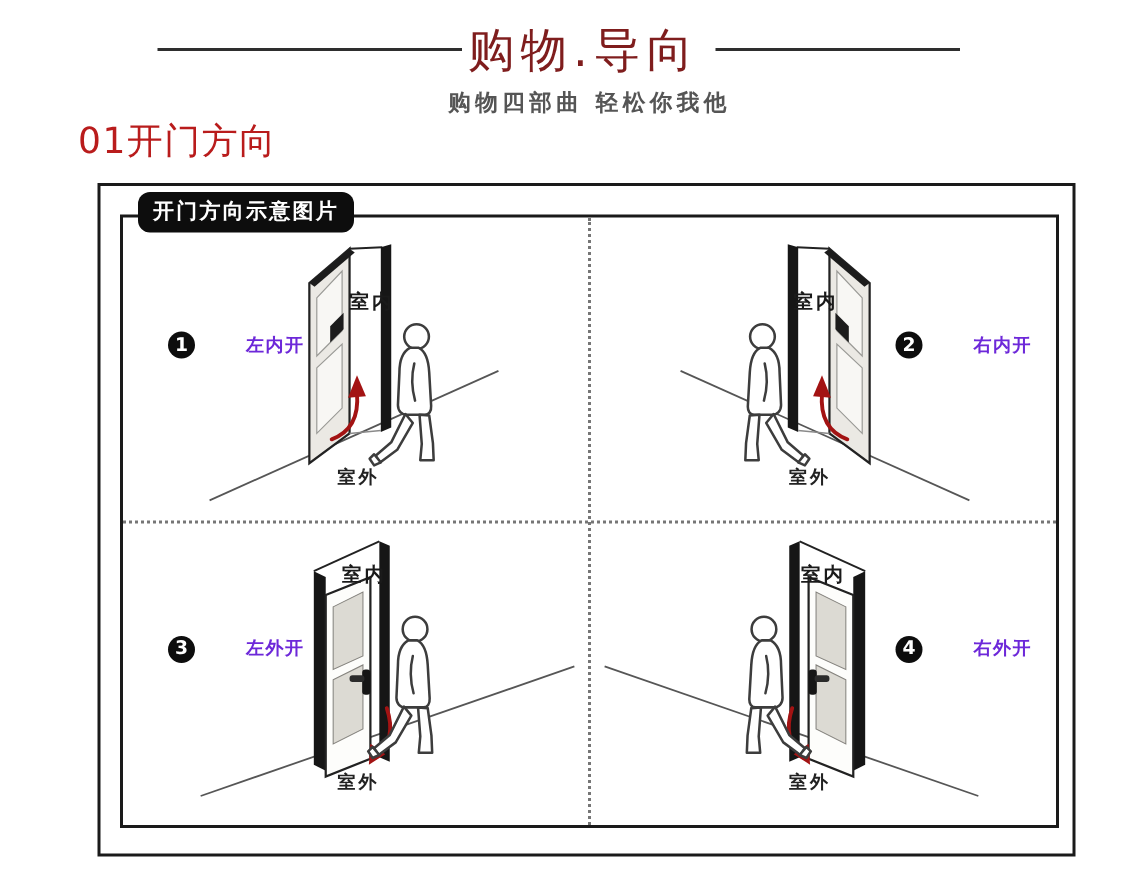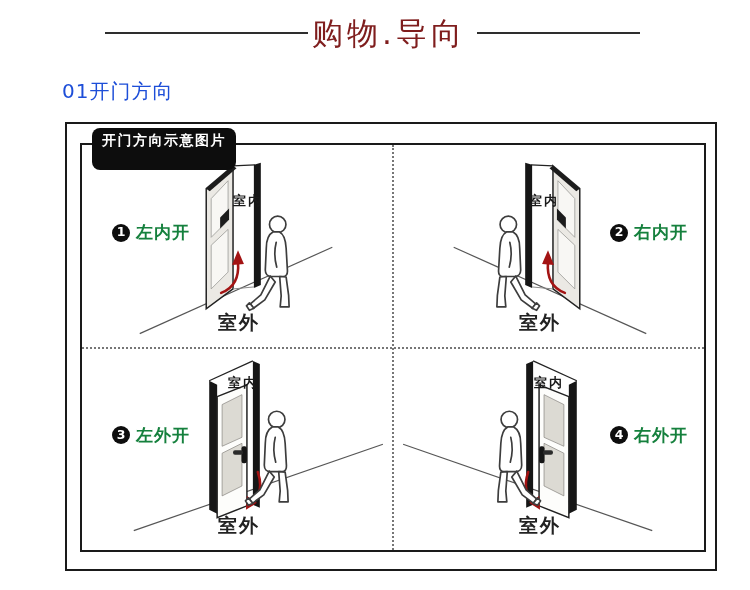--- a/index.html
+++ b/index.html
@@ -13,30 +13,30 @@
   .hline.right { left:477px; width:163px; }
   .main-title {
     position:absolute; left:389px; top:13px; transform:translateX(-50%);
     font-size:31px; color:#7f1d1d; letter-spacing:4px; white-space:nowrap; font-weight:400;
   }
   .sub-title {
     position:absolute; left:393px; top:59px; transform:translateX(-50%);
     font-size:15px; color:#555555; letter-spacing:3px; font-weight:bold; white-space:nowrap;
   }
   .section-title {
-    position:absolute; left:62px; top:78px; font-size:20px; color:#1d4ed8;
+    position:absolute; left:52px; top:78px; font-size:24px; color:#b91c1c;
     letter-spacing:1px; white-space:nowrap; font-weight:400;
   }
   
   .outer-box { position:absolute; left:65px; top:122px; width:648px; height:445px; border:2px solid #1a1a1a; }
   .inner-box { position:absolute; left:80px; top:143px; width:622px; height:405px; border:2px solid #1a1a1a; }
   .badge {
     position:absolute; left:92px; top:128px; z-index:5;
     background:#0d0d0d; color:#ffffff; font-size:14px; font-weight:bold;
-    letter-spacing:1.5px; padding:4px 10px 20px 10px; border-radius:8px; white-space:nowrap;
+    letter-spacing:1.5px; padding:4px 10px 5px 10px; border-radius:8px; white-space:nowrap;
   }
   
   .grid { position:absolute; inset:0; display:grid; grid-template-columns:1fr 1fr; grid-template-rows:1fr 1fr; }
   .quad { position:relative; overflow:hidden; }
   .vdiv { position:absolute; left:50%; top:0; bottom:0; width:0; border-left:2px dotted #767676; margin-left:-1px; }
   .hdiv { position:absolute; top:50%; left:0; right:0; height:0; border-top:2px dotted #767676; margin-top:-1px; }
   
   svg.scene { position:absolute; left:0; top:0; width:100%; height:100%; }
   svg.scene.flip { transform:scaleX(-1); }
   .floor { stroke:#565656; stroke-width:1.2; }
@@ -44,31 +44,31 @@
   .arrowhead { fill:#a31313; }
   
   .quad-label { position:absolute; top:76px; display:flex; align-items:center; gap:6px; z-index:3; }
   .quad-label.side-left  { left:30px; }
   .quad-label.side-right { right:16px; }
   .numcircle {
     width:18px; height:18px; border-radius:50%; background:#0d0d0d; color:#ffffff;
     font-size:12.5px; font-weight:bold; display:inline-flex; align-items:center;
     justify-content:center; line-height:1;
   }
-  .qtext { font-size:17px; font-weight:bold; color:#15803d; letter-spacing:1px; white-space:nowrap; }
+  .qtext { font-size:12px; font-weight:bold; color:#6d28d9; letter-spacing:1px; white-space:nowrap;margin-left:28px; }
   .indoor {
     position:absolute; font-size:13px; font-weight:bold; color:#1a1a1a;
     letter-spacing:2px; white-space:nowrap; z-index:2;
   }
   .indoor.pos-q1 { left:151px; top:47px; }
   .indoor.pos-q2 { left:136px; top:47px; }
   .indoor.pos-q3 { left:146px; top:26px; }
   .indoor.pos-q4 { left:141px; top:26px; }
   .outdoor {
-    position:absolute; width:60px; text-align:center; font-size:19px; font-weight:bold;
+    position:absolute; width:60px; text-align:center; font-size:12px; font-weight:bold;
     color:#222222; letter-spacing:2px; z-index:2;
   }
   .outdoor.pos-left  { left:127px; top:165px; }
   .outdoor.pos-right { left:117px; top:165px; }
 </style>
 </head>
 <body>
 
 <div id="page">
 
@@ -81,20 +81,21 @@
         <path d="M -7.5 52 L -17 71 L -27.5 80 L -24.5 84.5 L -13 76 L -2.5 58 Z"></path>
         <path d="M -28.5 79 L -31.5 82 L -28.5 86.5 L -24 84.5 Z"></path>
         <path d="M 2 52.5 L 3.5 72 L 2.5 83 L 11.5 83 L 11 71.5 L 8.5 53 Z"></path>
       </g>
     </defs>
   </svg>
 
   <div class="hline left"></div>
   <div class="hline right"></div>
   <div class="main-title">购物.导向</div>
+  <div class="sub-title">购物四部曲 轻松你我他</div>
   <div class="section-title">01开门方向</div>
 
   <div class="outer-box"></div>
   <div class="badge">开门方向示意图片</div>
 
   <div class="inner-box">
     <div class="grid">
 
       <div class="quad">
         <svg class="scene" viewBox="0 0 313 204">

